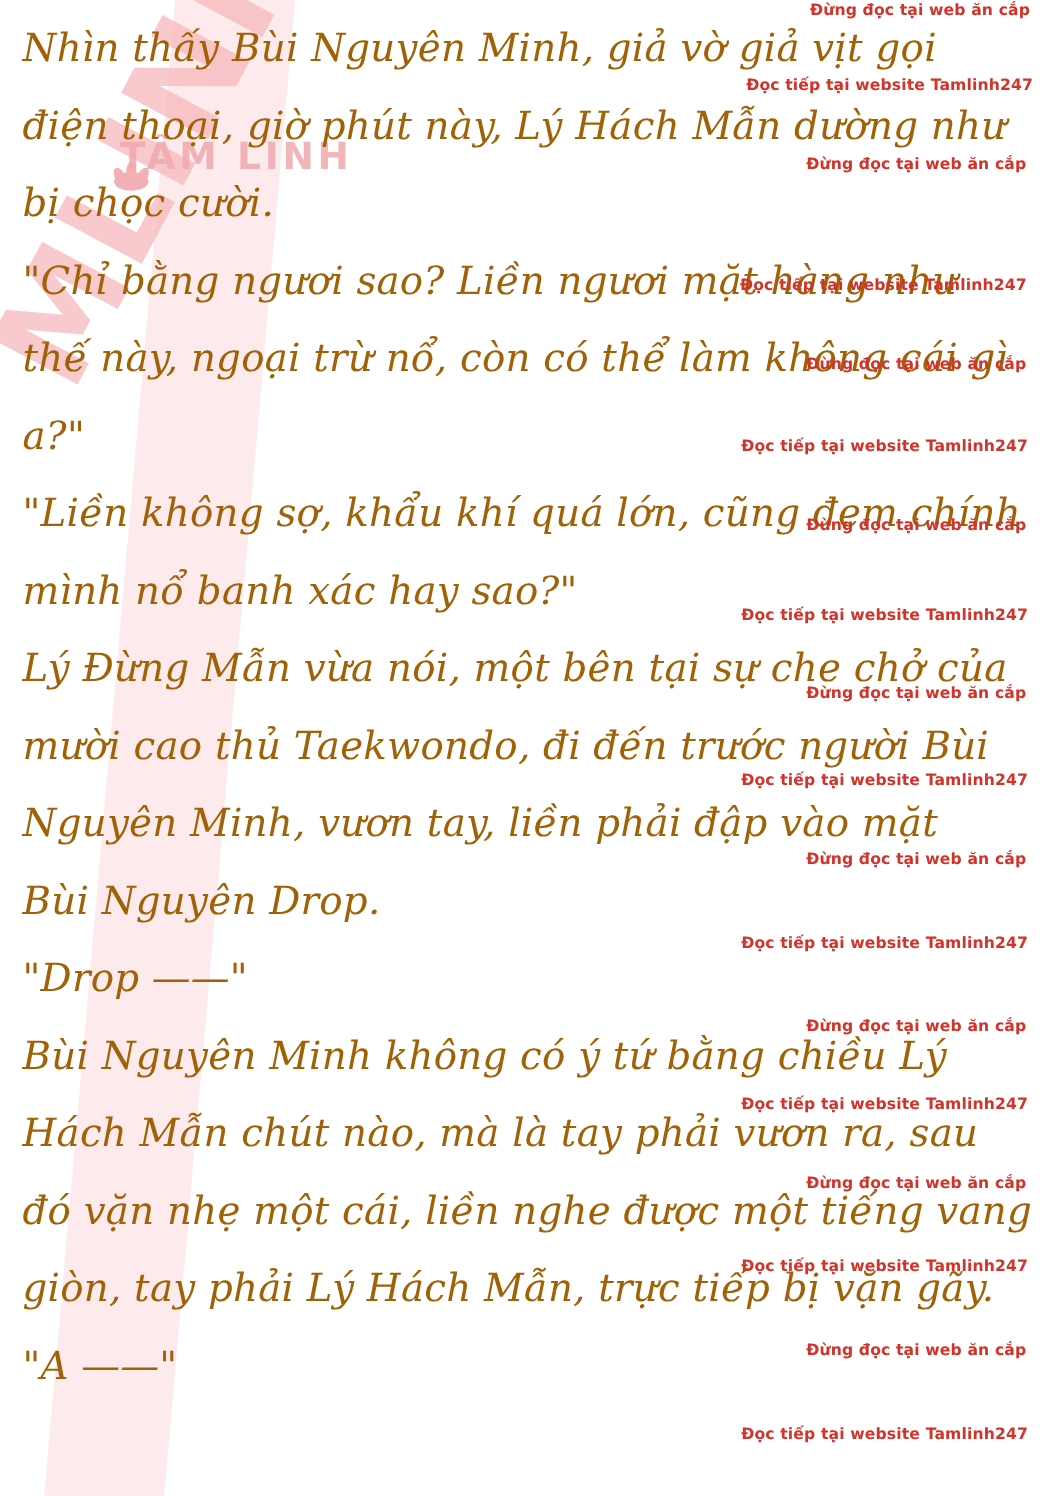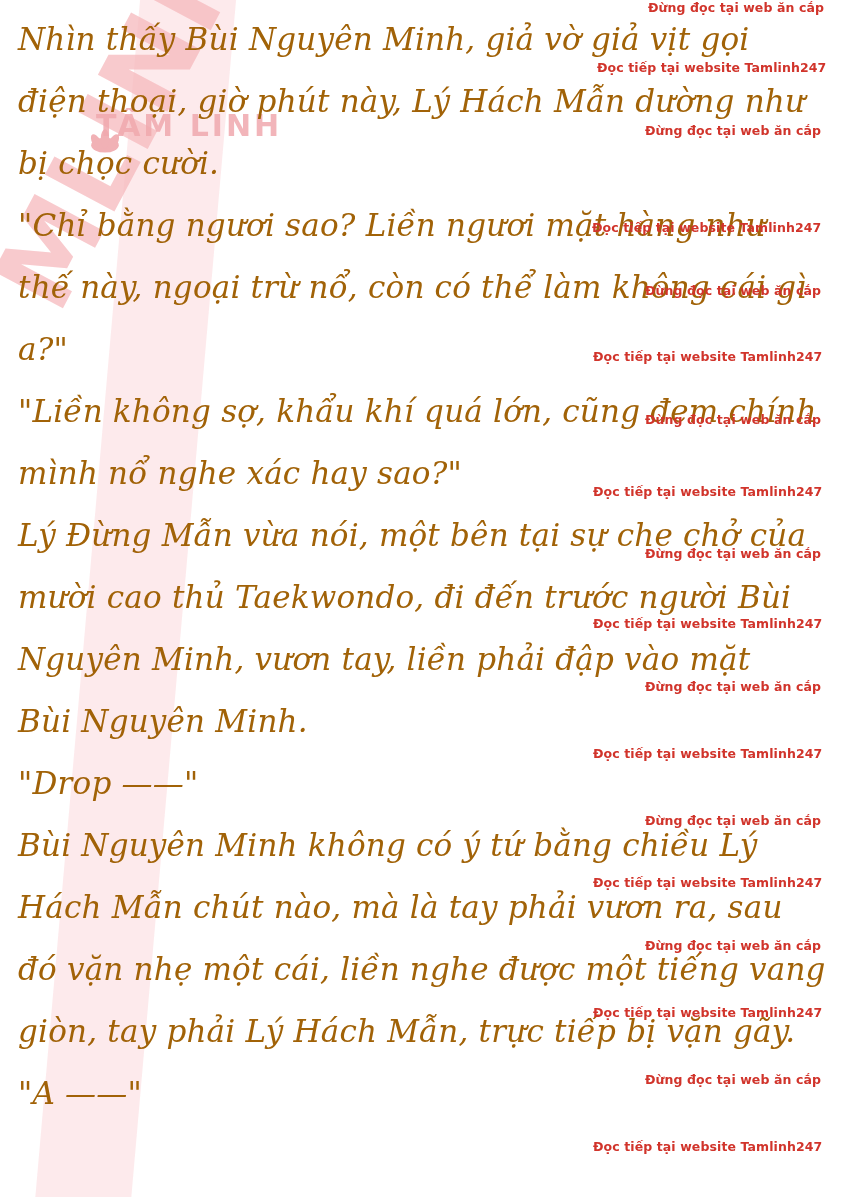--- a/index.html
+++ b/index.html
@@ -153,25 +153,25 @@
     </div>
 
   <div class="content" id="story-layer">
       <div class="line">Nhìn thấy Bùi Nguyên Minh, giả vờ giả vịt gọi</div>
       <div class="line">điện thoại, giờ phút này, Lý Hách Mẫn dường như</div>
       <div class="line">bị chọc cười.</div>
       <div class="line">"Chỉ bằng ngươi sao? Liền ngươi mặt hàng như</div>
       <div class="line">thế này, ngoại trừ nổ, còn có thể làm không cái gì</div>
       <div class="line">a?"</div>
       <div class="line">"Liền không sợ, khẩu khí quá lớn, cũng đem chính</div>
-      <div class="line">mình nổ nghe xác hay sao?"</div>
+      <div class="line">mình nổ banh xác hay sao?"</div>
       <div class="line">Lý Đừng Mẫn vừa nói, một bên tại sự che chở của</div>
       <div class="line">mười cao thủ Taekwondo, đi đến trước người Bùi</div>
       <div class="line">Nguyên Minh, vươn tay, liền phải đập vào mặt</div>
-      <div class="line">Bùi Nguyên Minh.</div>
+      <div class="line">Bùi Nguyên Drop.</div>
       <div class="line">"Drop ——"</div>
       <div class="line">Bùi Nguyên Minh không có ý tứ bằng chiều Lý</div>
       <div class="line">Hách Mẫn chút nào, mà là tay phải vươn ra, sau</div>
       <div class="line">đó vặn nhẹ một cái, liền nghe được một tiếng vang</div>
       <div class="line">giòn, tay phải Lý Hách Mẫn, trực tiếp bị vặn gãy.</div>
       <div class="line">"A ——"</div>
     </div>
 
 </div>
 

